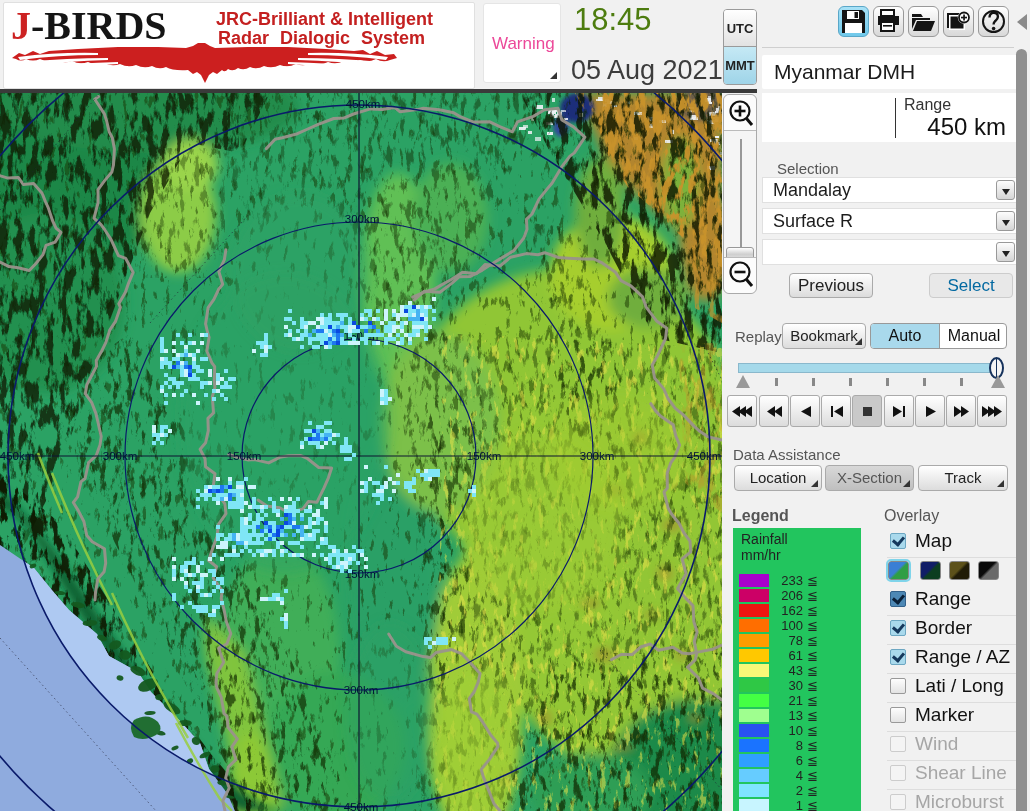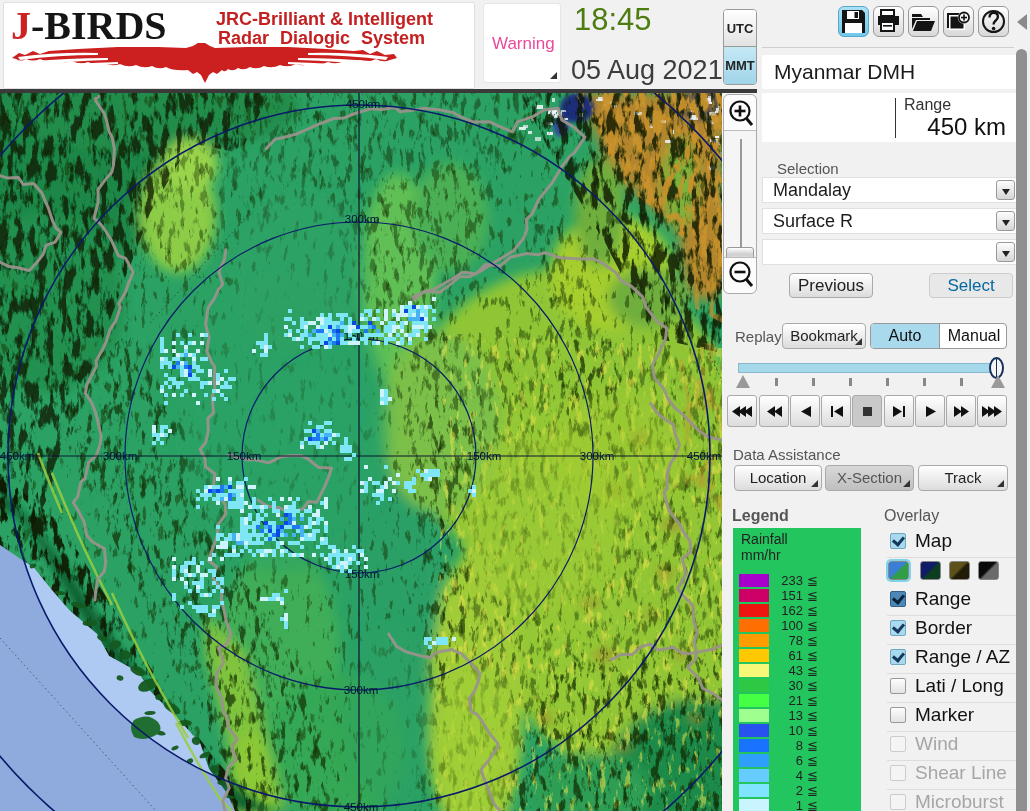--- a/index.html
+++ b/index.html
@@ -1804,21 +1804,21 @@
     <div id="legbox">
       <div class="t1">Rainfall</div>
       <div class="t2">mm/hr</div>
       <div class="lrow" style="top:37px">
           <div class="sw" style="background:#a800cc"></div>
           <div class="v">233</div>
           <div class="le">≦</div>
         </div>
       <div class="lrow" style="top:52px">
           <div class="sw" style="background:#cc0066"></div>
-          <div class="v">151</div>
+          <div class="v">206</div>
           <div class="le">≦</div>
         </div>
       <div class="lrow" style="top:67px">
           <div class="sw" style="background:#ee1510"></div>
           <div class="v">162</div>
           <div class="le">≦</div>
         </div>
       <div class="lrow" style="top:82px">
           <div class="sw" style="background:#ff6e00"></div>
           <div class="v">100</div>

